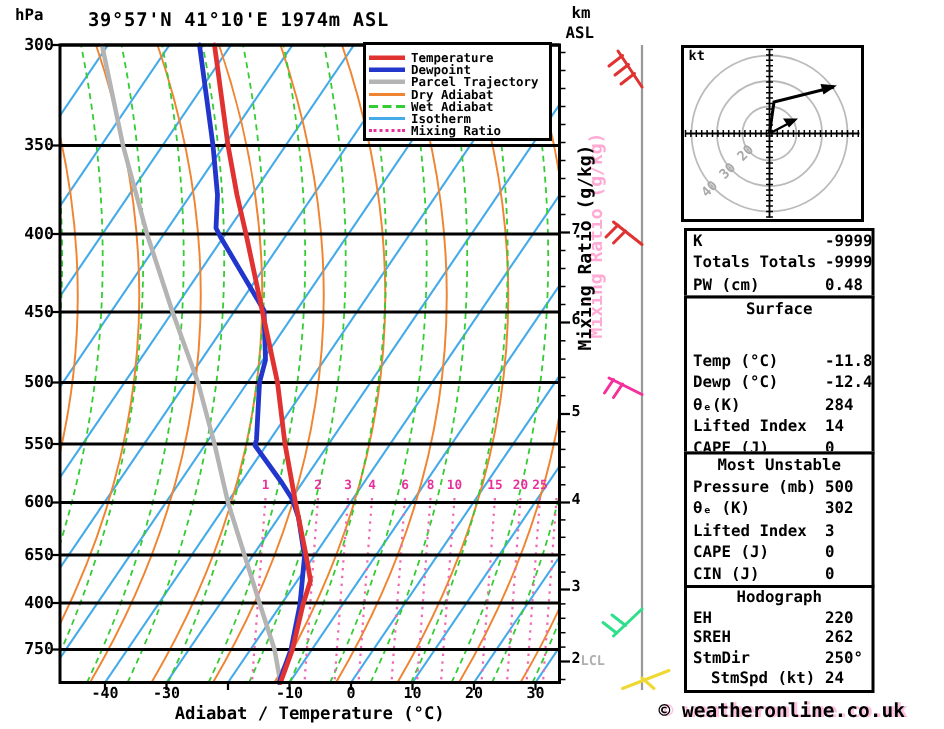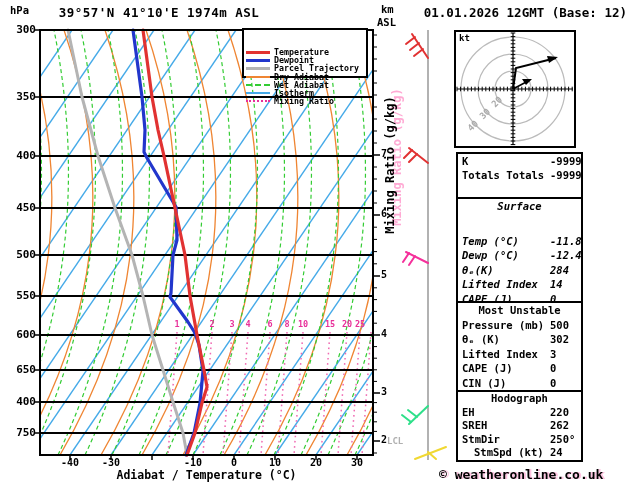--- a/index.html
+++ b/index.html
@@ -19,22 +19,22 @@
   #asl-label{left:377px;top:16px;font-size:10.5px;}
   #xaxis-label{left:40px;top:468px;width:333px;text-align:center;font-size:11.5px;}
   #footer{left:439px;top:467px;font-size:13px;text-shadow:2px 0 0 #ffc2e0;}
   #lcl-label{left:387px;top:436px;font-size:9px;color:#b0b0b0;font-weight:bold;}
   #kt-label{left:459px;top:33px;font-size:9px;}
   #mix-axis-pink,#mix-axis-black{top:318px;font-size:12px;font-weight:bold;
      transform:rotate(-90deg) translateX(50%);transform-origin:center;}
   #mix-axis-black{left:230px;width:320px;text-align:center;}
   #mix-axis-pink{left:237px;width:320px;text-align:center;color:#ffaad4;top:310px;}
   
-  #legend{left:242px;top:28px;width:126px;height:50px;border:2px solid #000;background:#fff;
-          box-sizing:border-box;padding:18px 2px;}
+  #legend{left:242px;top:28px;width:126px;height:66px;border:2px solid #000;background:#fff;
+          box-sizing:border-box;padding:4px 2px;}
   .leg-row{display:flex;align-items:center;height:8.2px;}
   .leg-sample{width:24px;margin-right:4px;flex:none;}
   .leg-text{font-size:8.3px;font-weight:bold;line-height:8px;}
   
   #datatable{left:456px;top:152px;width:127px;}
   .tsec{border:2px solid #000;background:#fff;box-sizing:border-box;margin-top:-2px;position:relative;}
   .tsec:first-child{margin-top:0;}
   .trow{position:relative;font-size:10.5px;font-weight:bold;padding-left:4px;}
   .thead{text-align:center;padding-left:0;}
   .tval{position:absolute;left:92px;top:0;white-space:nowrap;}
@@ -299,21 +299,20 @@
           <polygon points="558,57 547,56 549,63" fill="#000"></polygon>
           <polyline points="513,89 530,80" fill="none" stroke="#000" stroke-width="1.5"></polyline>
           <polygon points="532,79 522,79 526,85" fill="#000"></polygon>
         </g>
         <rect x="455" y="31" width="120" height="116" fill="none" stroke="#000" stroke-width="2"></rect>
       </g>
     </svg>
 
   <div class="abs bold" id="hpa-label">hPa</div>
   <div class="abs bold" id="title">39°57'N 41°10'E 1974m ASL</div>
-  <div class="abs bold" id="datetime">01.01.2026 12GMT (Base: 12)</div>
   <div class="abs bold" id="km-label">km</div>
   <div class="abs bold" id="asl-label">ASL</div>
 
   <div class="abs bold" id="xaxis-label">Adiabat / Temperature (°C)</div>
   <div class="abs bold" id="mix-axis-pink">Mixing Ratio (g/kg)</div>
   <div class="abs bold" id="mix-axis-black">Mixing Ratio (g/kg)</div>
   <div class="abs" id="lcl-label">LCL</div>
   <div class="abs bold" id="kt-label">kt</div>
 
   <div class="abs" id="legend">
@@ -343,22 +342,23 @@
       </div>
       <div class="leg-row">
         <span class="leg-sample" style="border-top: 2px dotted rgb(232, 48, 154);"></span>
         <span class="leg-text">Mixing Ratio</span>
       </div>
     </div>
   <div class="abs" id="datatable">
       <div class="tsec" style="height: 47px;">
         <div class="trow" style="height: 14.3333px; line-height: 14.3333px;"><span>K</span><span class="tval">-9999</span></div>
         <div class="trow" style="height: 14.3333px; line-height: 14.3333px;"><span>Totals Totals</span><span class="tval">-9999</span></div>
-      </div>
-      <div class="tsec" style="height: 106px; font-style: italic;">
+        <div class="trow" style="height: 14.3333px; line-height: 14.3333px;"><span>PW (cm)</span><span class="tval">0.48</span></div>
+      </div>
+      <div class="tsec" style="height: 106px;">
         <div class="trow thead" style="height: 14.5714px; line-height: 14.5714px;">Surface</div>
         <div class="trow" style="height: 14.5714px; line-height: 14.5714px; margin-top: 20px;"><span>Temp (°C)</span><span class="tval">-11.8</span></div>
         <div class="trow" style="height: 14.5714px; line-height: 14.5714px;"><span>Dewp (°C)</span><span class="tval">-12.4</span></div>
         <div class="trow" style="height: 14.5714px; line-height: 14.5714px;"><span>θₑ(K)</span><span class="tval">284</span></div>
         <div class="trow" style="height: 14.5714px; line-height: 14.5714px;"><span>Lifted Index</span><span class="tval">14</span></div>
         <div class="trow" style="height: 14.5714px; line-height: 14.5714px;"><span>CAPE (J)</span><span class="tval">0</span></div>
         <div class="trow" style="height: 14.5714px; line-height: 14.5714px;"><span>CIN (J)</span><span class="tval">0</span></div>
       </div>
       <div class="tsec" style="height: 91px;">
         <div class="trow thead" style="height: 14.5px; line-height: 14.5px;">Most Unstable</div>

